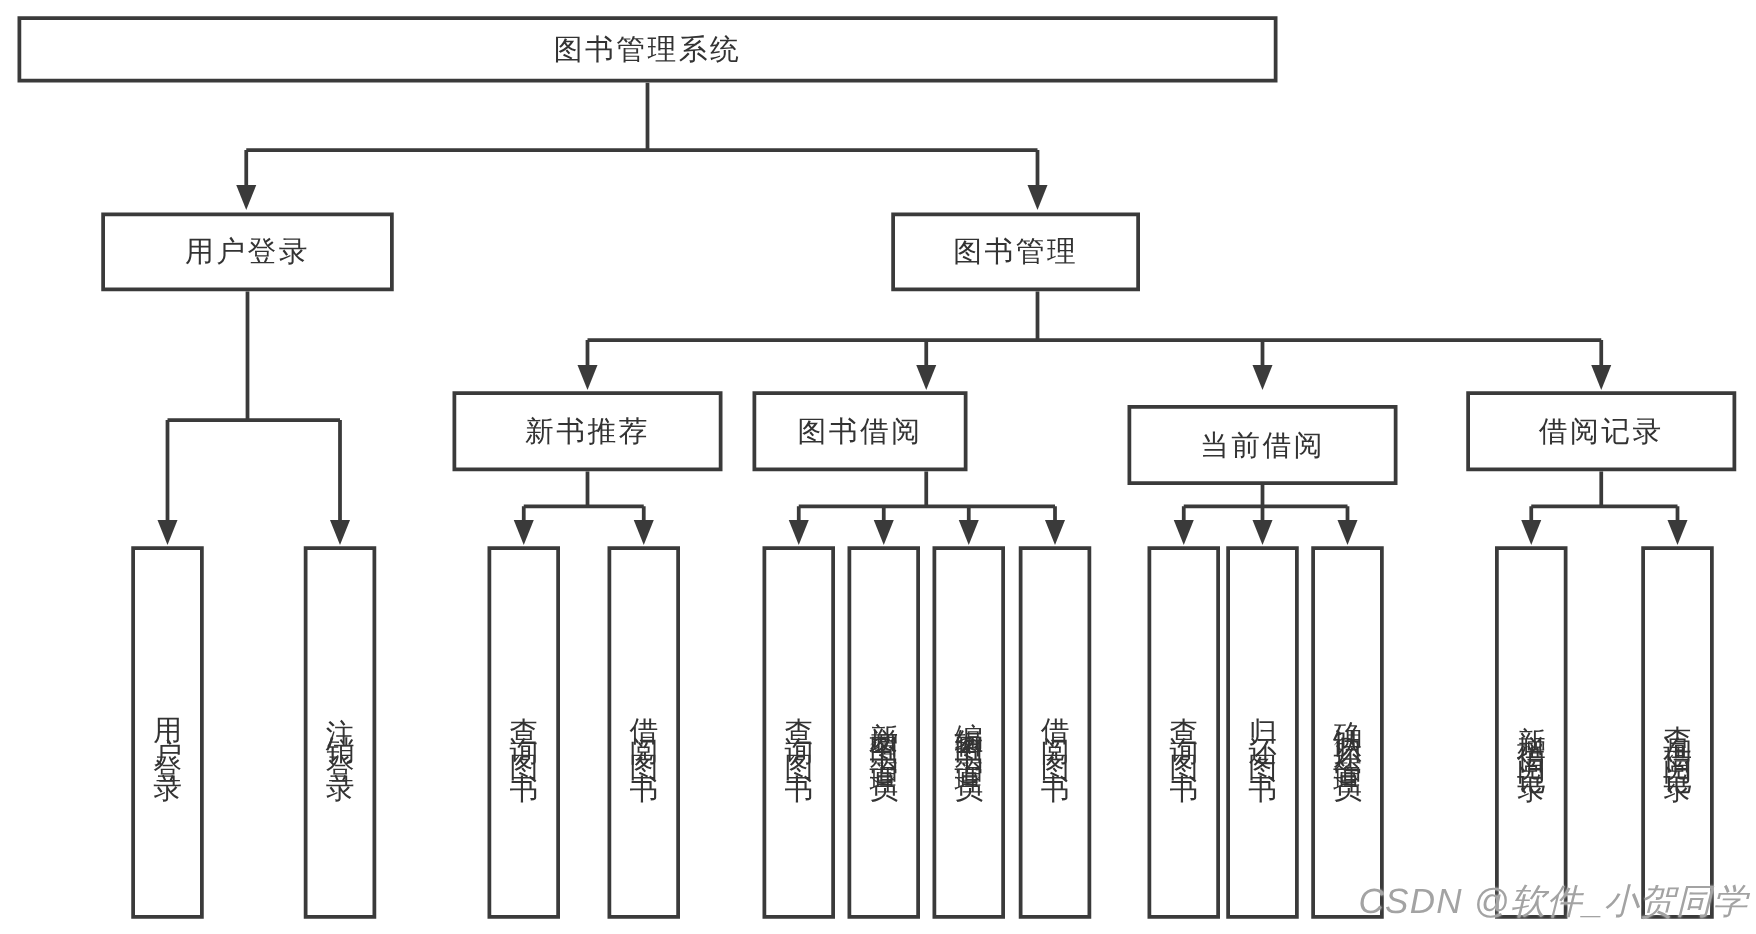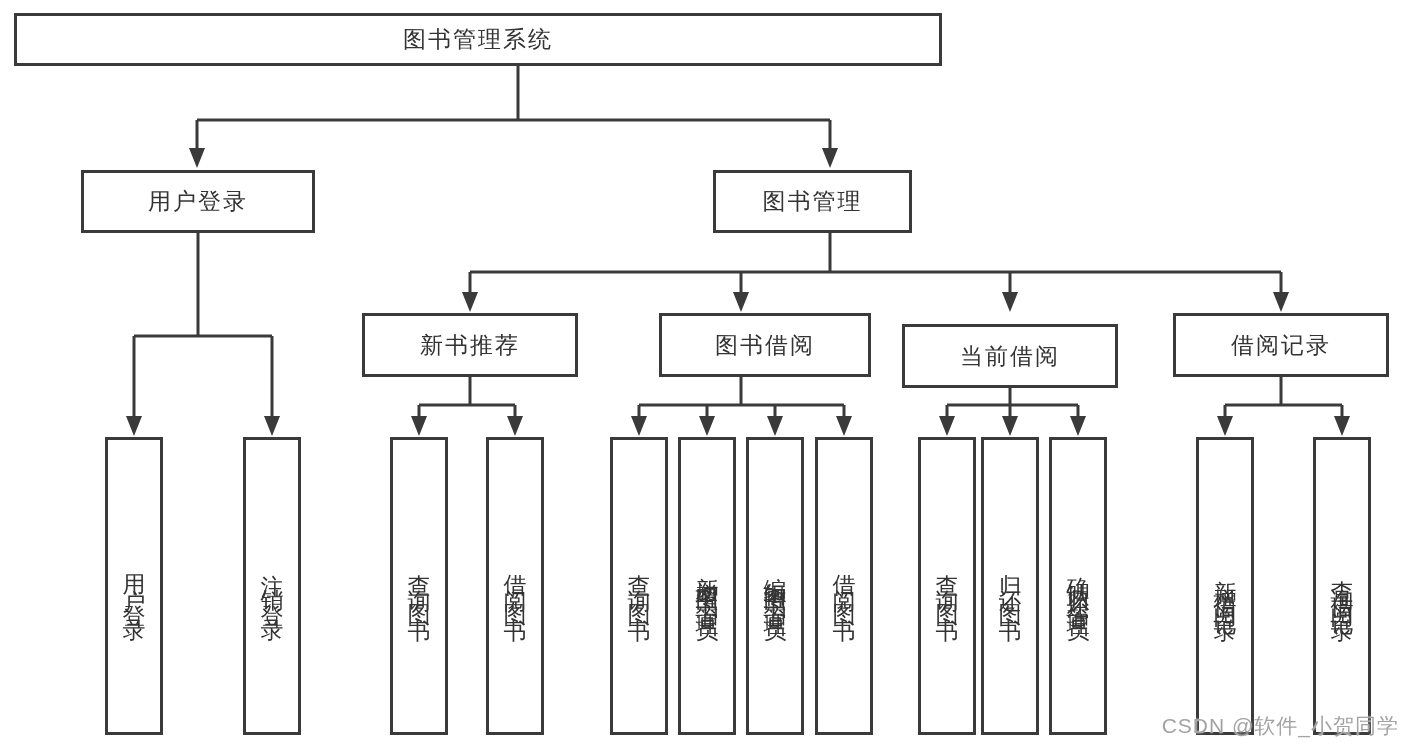--- a/index.html
+++ b/index.html
@@ -39,25 +39,26 @@
     line-height:1;
     color:#333333;
     white-space:nowrap;
   }
   .ls4 span { letter-spacing:15px; }
   .ls6 span { letter-spacing:8px; }
   .ls9 span { letter-spacing:6px; }
   .watermark {
     position:absolute;
     right:6px; bottom:7px;
-    font-size:21px;
+    font-size:28px;
     color:#a3a3a3;
     letter-spacing:1px;
     z-index:5;
     text-shadow:0 0 2px #ffffff;
+    font-style:italic;
   }
 </style>
 </head>
 <body>
 
 <div class="canvas">
 
   <svg class="wires" viewBox="0 0 1405 747" xmlns="http://www.w3.org/2000/svg">
     <path d="M518 66 V120 M197 120 H830 M197 120 V150 M830 120 V150
              M198 233 V336 M134 336 H272 M134 336 V418 M272 336 V418
@@ -82,35 +83,35 @@
       <polygon points="775,436 767,416 783,416"></polygon>
       <polygon points="844,436 836,416 852,416"></polygon>
       <polygon points="947,436 939,416 955,416"></polygon>
       <polygon points="1010,436 1002,416 1018,416"></polygon>
       <polygon points="1078,436 1070,416 1086,416"></polygon>
       <polygon points="1225,436 1217,416 1233,416"></polygon>
       <polygon points="1342,436 1334,416 1350,416"></polygon>
     </g>
   </svg>
 
-  <div class="node" style="left:14px; top:13px; width:928px; height:53px">
+  <div class="node" style="left:14px; top:13px; width:1008px; height:53px">
     <span>图书管理系统</span>
   </div>
 
   <div class="node" style="left:81px; top:170px; width:234px; height:63px">
     <span>用户登录</span>
   </div>
   <div class="node" style="left:713px; top:170px; width:199px; height:63px">
     <span>图书管理</span>
   </div>
 
   <div class="node" style="left:362px; top:313px; width:216px; height:64px">
     <span>新书推荐</span>
   </div>
-  <div class="node" style="left:659px; top:313px; width:212px; height:64px">
+  <div class="node" style="left:602px; top:313px; width:172px; height:64px">
     <span>图书借阅</span>
   </div>
   <div class="node" style="left:902px; top:324px; width:216px; height:64px">
     <span>当前借阅</span>
   </div>
   <div class="node" style="left:1173px; top:313px; width:216px; height:64px">
     <span>借阅记录</span>
   </div>
 
   <div class="leaf ls4" style="left:105px">

